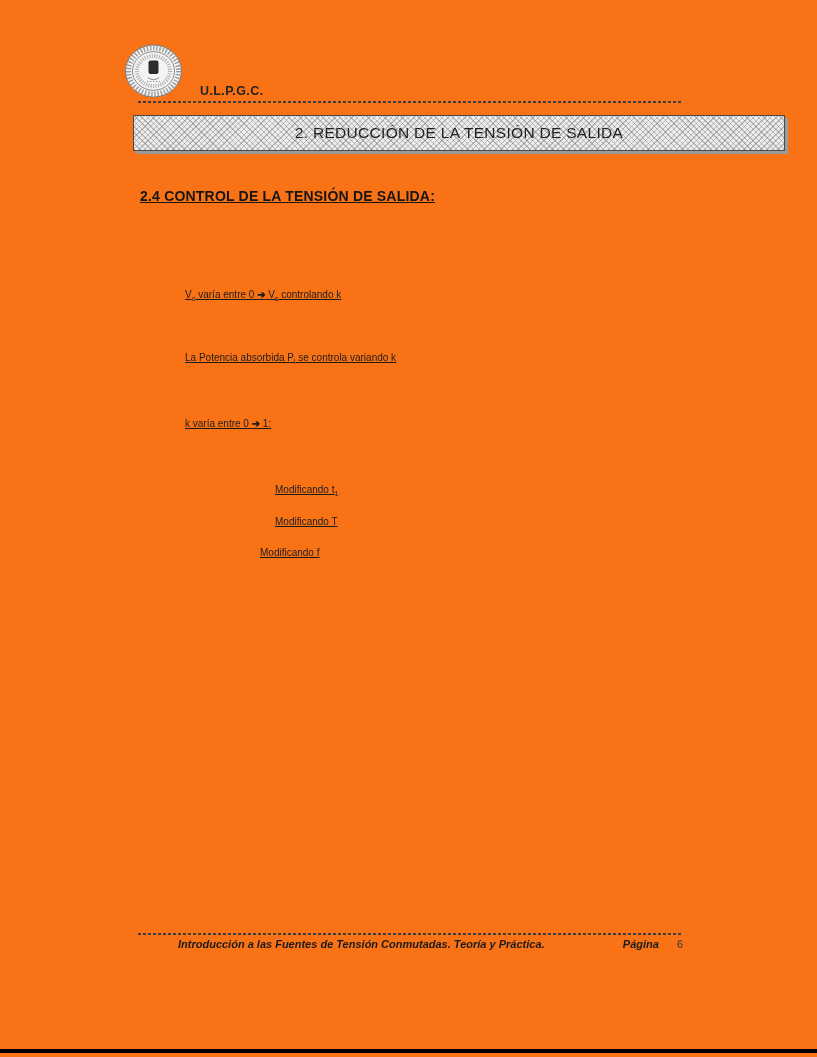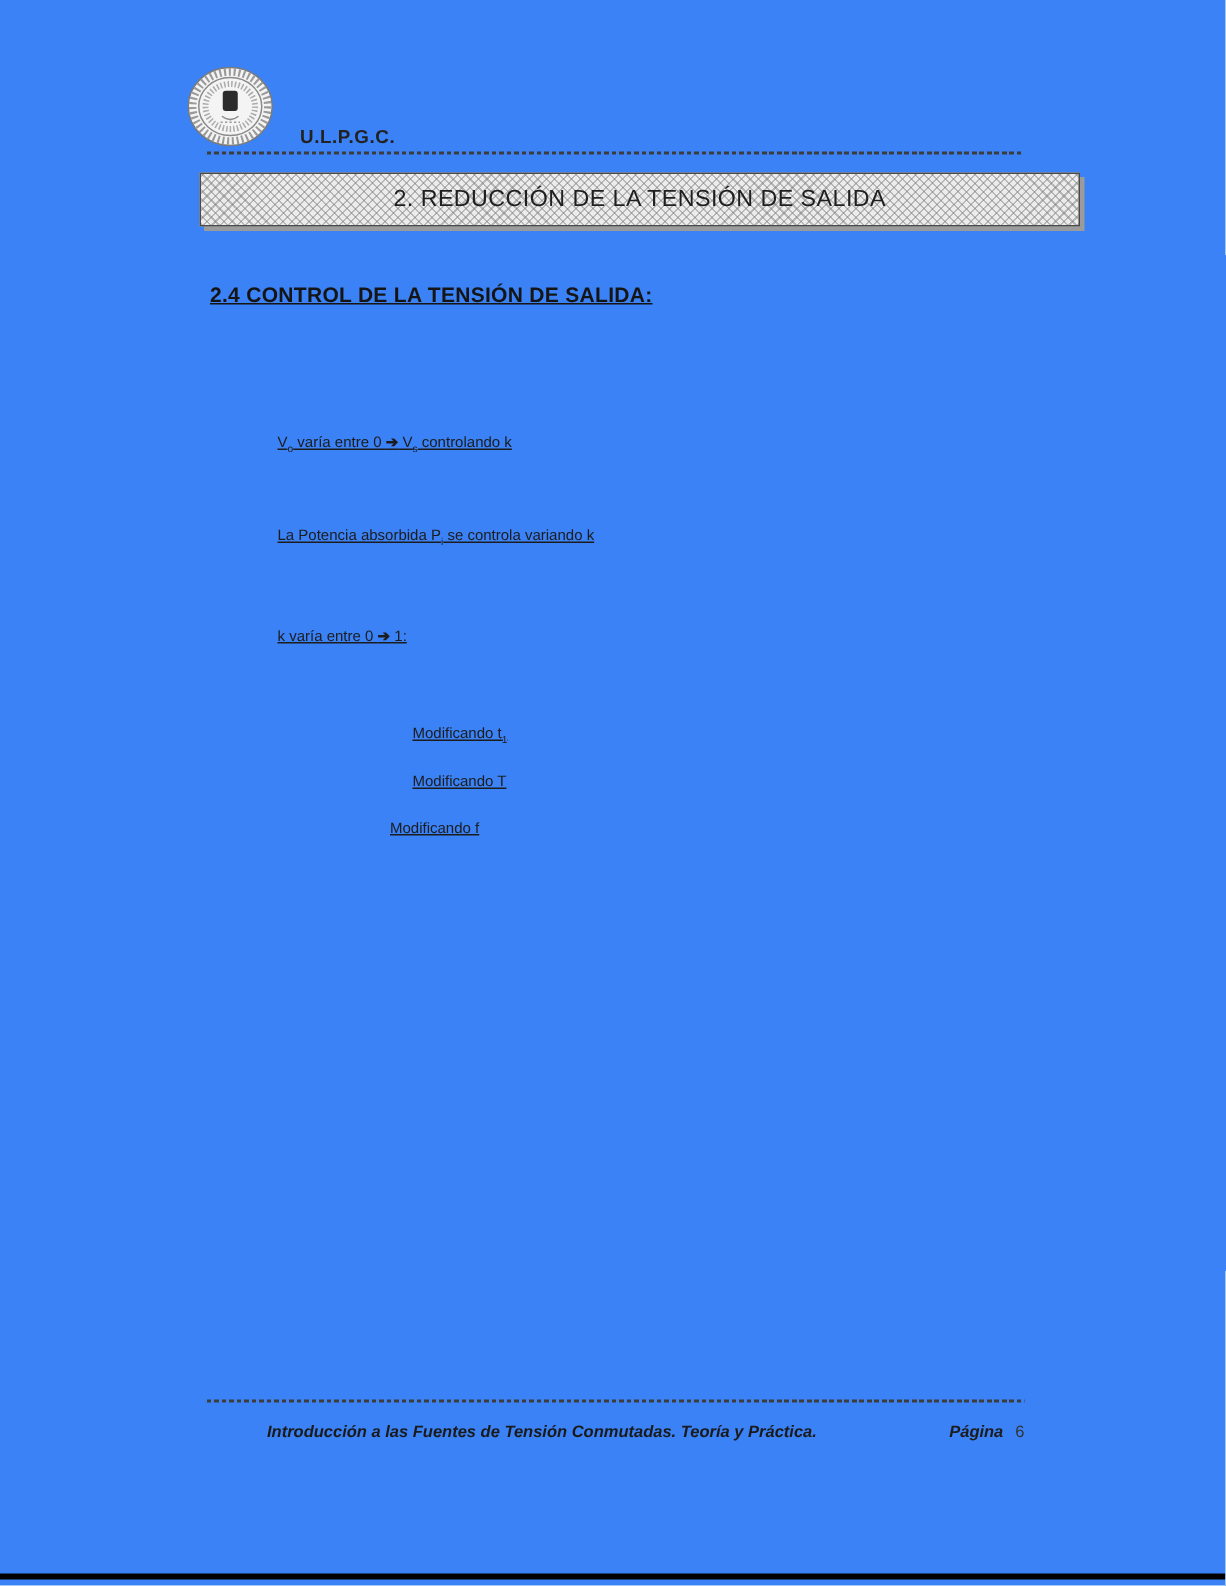--- a/index.html
+++ b/index.html
@@ -1,31 +1,31 @@
 <!DOCTYPE html>
 <html><head>
 <meta charset="utf-8">
 <style>
   html,body{margin:0;padding:0;background:#fff;}
   .page{
-    position:relative;width:817px;height:1057px;background:#3b82f6;
+    position:relative;width:817px;height:1057px;background:#f97316;
     font-family:"Liberation Sans", sans-serif;color:#1c1c1c;overflow:hidden;
   }
   .abs{position:absolute;}
   
   .logo{left:124px;top:44px;width:59px;height:55px;}
   
   .institution{left:200px;top:84px;font-size:12.5px;font-weight:bold;letter-spacing:.4px;color:#222;}
   
   .hrule{height:2px;background-image:repeating-linear-gradient(90deg,#3d3d3d 0 3px,rgba(0,0,0,0) 3px 5px);}
   .rule-top{left:138px;top:101px;width:543px;}
   .rule-footer{left:138px;top:933px;width:545px;}
   
   .banner{
-    left:133px;top:115px;width:587px;height:36px;
+    left:133px;top:115px;width:652px;height:36px;
     border:1px solid #4a4a4a;box-shadow:3px 3px 0 #9b9b9b;box-sizing:border-box;
     background-color:#ececec;
     background-image:
       repeating-linear-gradient(45deg,rgba(120,120,120,.45) 0 1px,rgba(0,0,0,0) 1px 4px),
       repeating-linear-gradient(-45deg,rgba(120,120,120,.45) 0 1px,rgba(0,0,0,0) 1px 4px);
     display:flex;align-items:center;justify-content:center;
     font-size:15.5px;color:#1f1f1f;letter-spacing:.3px;
   }
   
   .heading{
@@ -41,21 +41,21 @@
   .i2{left:275px;top:516px;}
   .i3{left:260px;top:547px;}
   sub{font-size:.68em;line-height:0;}
   .arrow{font-weight:bold;}
   
   .footer-row{
     left:138px;top:938px;width:545px;display:flex;justify-content:space-between;align-items:baseline;
     font-size:11px;
   }
   .footer-title{font-weight:bold;font-style:italic;color:#1a1a1a;margin-left:40px;}
-  .footer-page{display:flex;gap:8px;align-items:baseline;margin-top:11px;}
+  .footer-page{display:flex;gap:18px;align-items:baseline;}
   .footer-page .lbl{font-weight:bold;font-style:italic;}
   .footer-page .num{font-weight:normal;color:#333;}
   
   .bottom-bar{left:0;top:1049px;width:817px;height:4px;background:#000;}
 </style>
 </head>
 <body>
 
 <div class="page">
 

